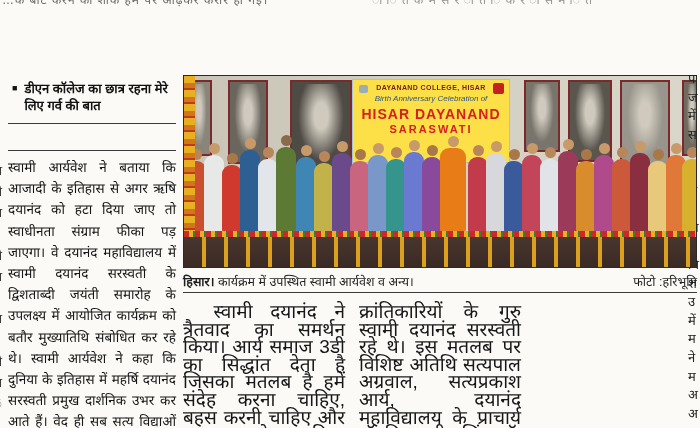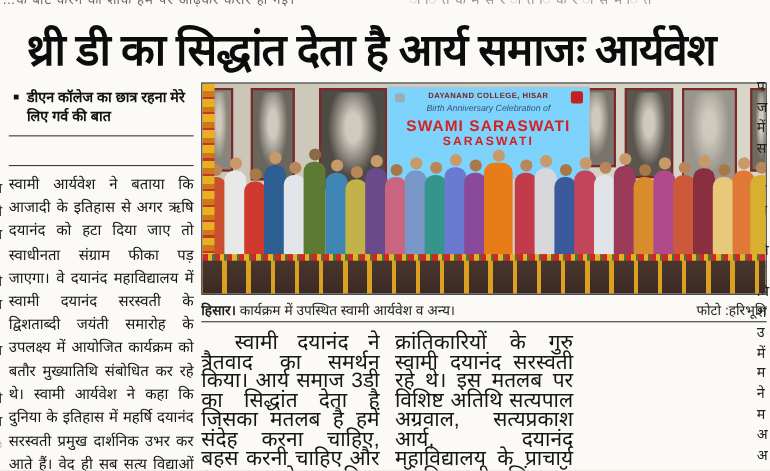--- a/index.html
+++ b/index.html
@@ -27,21 +27,21 @@
   .rule{position:absolute;left:8px;width:168px;border-top:1px solid #3a3a3a;}
   .r1{top:123px;} .r2{top:150px;}
   .byline{position:absolute;left:8px;top:127px;width:168px;text-align:center;font-size:14px;font-weight:700;color:#111;}
   .byline .sep{font-size:10px;letter-spacing:-1px;position:relative;top:-1px;}
   .body1{position:absolute;left:8px;top:157px;width:168px;font-size:13.5px;line-height:21.2px;text-align:justify;color:#161616;}
   
   .photo{position:absolute;left:183px;top:75px;width:514px;height:193px;border:1px solid #2a2a2a;background:#cfcabd;overflow:hidden;}
   .wall{position:absolute;inset:0;background:linear-gradient(90deg,#c9c4b6 0%,#d2cec1 45%,#dad6ca 100%);}
   .pframe{position:absolute;top:4px;border:2px solid #7a2a2a;background:#b8b4a8;}
   .pframe .inner{position:absolute;inset:2px;background:radial-gradient(ellipse at 50% 38%, #cfcabd 0 18%, transparent 60%);}
-  .banner{position:absolute;left:168px;top:3px;width:184px;height:84px;background:#7dd3fc;border:1px solid #a8c4d0;text-align:center;z-index:2;}
+  .banner{position:absolute;left:168px;top:3px;width:158px;height:84px;background:#fde047;border:1px solid #a8c4d0;text-align:center;z-index:2;}
   .banner .college{font-size:7px;font-weight:700;color:#7a2020;letter-spacing:.4px;margin-top:4px;}
   .banner .script{font-size:8px;font-style:italic;color:#33557a;filter:blur(.5px);margin-top:3px;}
   .banner .t1{font-size:14px;font-weight:700;color:#d42020;letter-spacing:1px;margin-top:3px;}
   .banner .t2{font-size:11px;font-weight:700;color:#d42020;letter-spacing:2px;margin-top:1px;}
   .banner .emblem{position:absolute;top:3px;right:5px;width:11px;height:11px;background:#c42020;border-radius:2px;}
   .banner .emblem2{position:absolute;top:5px;left:6px;width:9px;height:8px;background:#9aacb8;border-radius:2px;}
   .person{position:absolute;bottom:34px;width:20px;z-index:3;}
   .person .head{width:11px;height:11px;border-radius:50%;margin:0 auto 1px;}
   .person .torso{width:100%;height:calc(100% - 13px);border-radius:9px 9px 2px 2px;}
   .garland-left{position:absolute;left:0;top:0;width:11px;height:100%;z-index:4;
@@ -69,21 +69,20 @@
 </head>
 <body>
 
 <div id="page">
 
   <div class="top-strip">
     <span class="frag l">…के बाट करने का शौक हम पर ओढ़कर करार हो गई।</span>
     <span class="frag r">ा ि त  क म स र  ा त ि  क र ा  स म  ि त</span>
   </div>
 
-  <div class="headline">थ्री डी का सिद्धांत देता है आर्य समाजः आर्यवेश</div>
 
   <div class="col-left">
     <div class="highlight">
       <span class="bullet">■</span>
       <span>डीएन कॉलेज का छात्र रहना मेरे लिए गर्व की बात</span>
     </div>
   </div>
   <div class="rule r1"></div>
   <div class="rule r2"></div>
   <div class="body1">स्वामी आर्यवेश ने बताया कि आजादी के इतिहास से अगर ऋषि दयानंद को हटा  दिया जाए तो स्वाधीनता संग्राम फीका पड़ जाएगा। वे दयानंद महाविद्यालय में  स्वामी दयानंद सरस्वती के द्विशताब्दी जयंती समारोह के उपलक्ष्य में  आयोजित कार्यक्रम को बतौर मुख्यातिथि संबोधित कर रहे थे। स्वामी आर्यवेश ने कहा कि दुनिया के इतिहास में महर्षि दयानंद सरस्वती प्रमुख दार्शनिक उभर कर आते हैं। वेद ही सब सत्य विद्याओं की पुस्तक हैं। उन्हें गर्व है कि वे डीएन कॉलेज के 1970 में विद्यार्थी रहे हैं।</div>
@@ -111,21 +110,21 @@
         </div>
         <div class="pframe" style="left: 498px; width: 20px; height: 76px; background: rgb(110, 106, 96);">
           <div class="inner"></div>
         </div>
       </div>
     <div class="banner">
       <div class="emblem"></div>
       <div class="emblem2"></div>
       <div class="college">DAYANAND COLLEGE, HISAR</div>
       <div class="script">Birth Anniversary Celebration of</div>
-      <div class="t1">SWAMI SARASWATI</div>
+      <div class="t1">HISAR DAYANAND</div>
       <div class="t2">SARASWATI</div>
     </div>
     <div id="crowd">
         <div class="person" style="left: 2px; height: 84px;">
           <div class="head" style="background:#b8865a"></div>
           <div class="torso" style="background:#c94f2e"></div>
         </div>
         <div class="person" style="left: 20px; height: 90px;">
           <div class="head" style="background:#c89a6a"></div>
           <div class="torso" style="background:#e8e8e6"></div>

